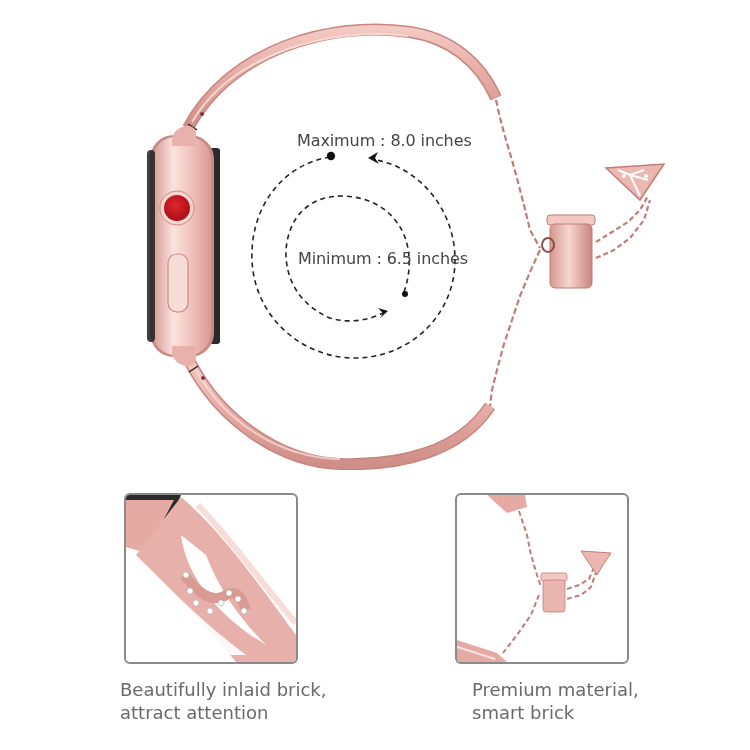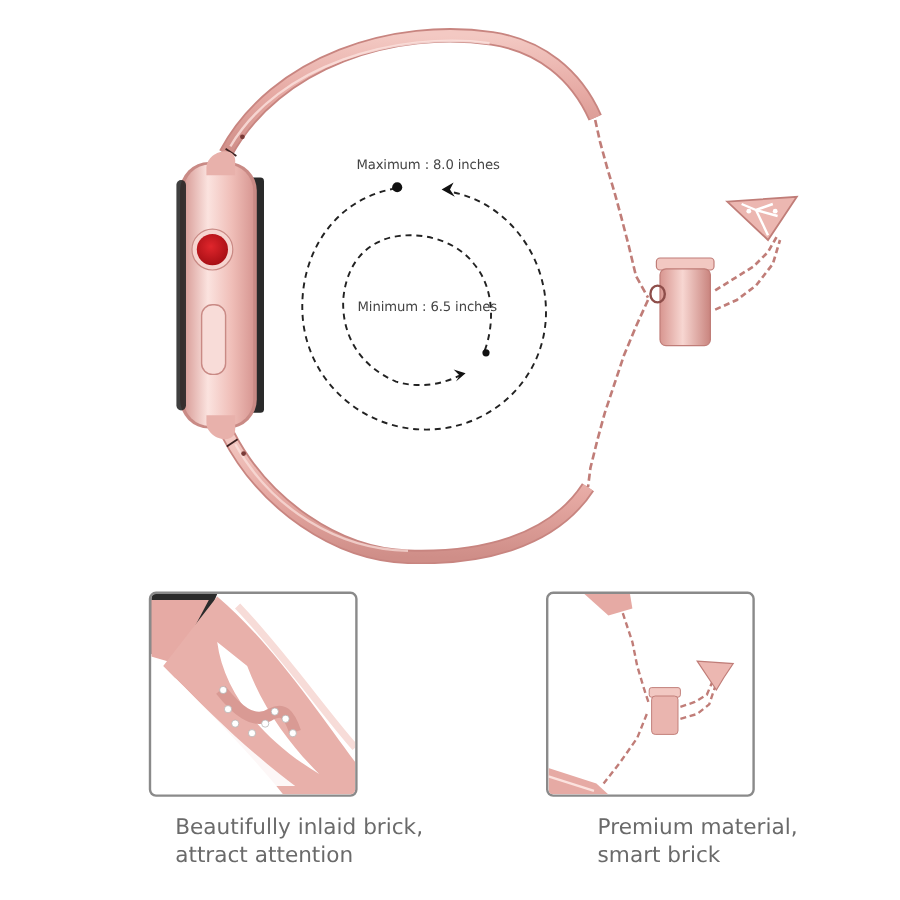--- a/index.html
+++ b/index.html
@@ -1,28 +1,28 @@
 <!DOCTYPE html>
 <html><head>
   <meta charset="utf-8">
   <style>
     html, body { margin: 0; padding: 0; background: #ffffff; }
     body { width: 750px; height: 750px; position: relative; overflow: hidden; font-family: "DejaVu Sans", "Liberation Sans", sans-serif; }
     .stage { position: absolute; left: 0; top: 0; width: 750px; height: 470px; }
     .stage svg { position: absolute; left: 0; top: 0; }
-    .label { position: absolute; font-size: 11px; color: #444; white-space: nowrap; letter-spacing: -0.1px; }
+    .label { position: absolute; font-size: 16px; color: #444; white-space: nowrap; letter-spacing: -0.1px; }
     .label.max { left: 297px; top: 131px; }
     .label.min { left: 298px; top: 249px; }
     .panel { position: absolute; top: 493px; width: 170px; height: 167px; border: 2px solid #8a8a8a; border-radius: 6px; background: #fff; overflow: hidden; }
     .panel.left { left: 124px; }
     .panel.right { left: 455px; }
     .caption { position: absolute; top: 678px; font-size: 18px; line-height: 23px; color: #6a6a6a; }
     .caption.left { left: 120px; }
     .caption.right { left: 472px; }
-    .caption span { display: block; margin-left: 26px; }
+    .caption span { display: block; }
   </style>
 </head>
 <body>
 
 <div class="stage">
   <svg width="750" height="470" viewBox="0 0 750 470">
     <defs>
       <linearGradient id="bandGrad" x1="0" y1="0" x2="0" y2="1">
         <stop offset="0" stop-color="#f3c9c3"></stop>
         <stop offset="0.5" stop-color="#e6a9a3"></stop>

